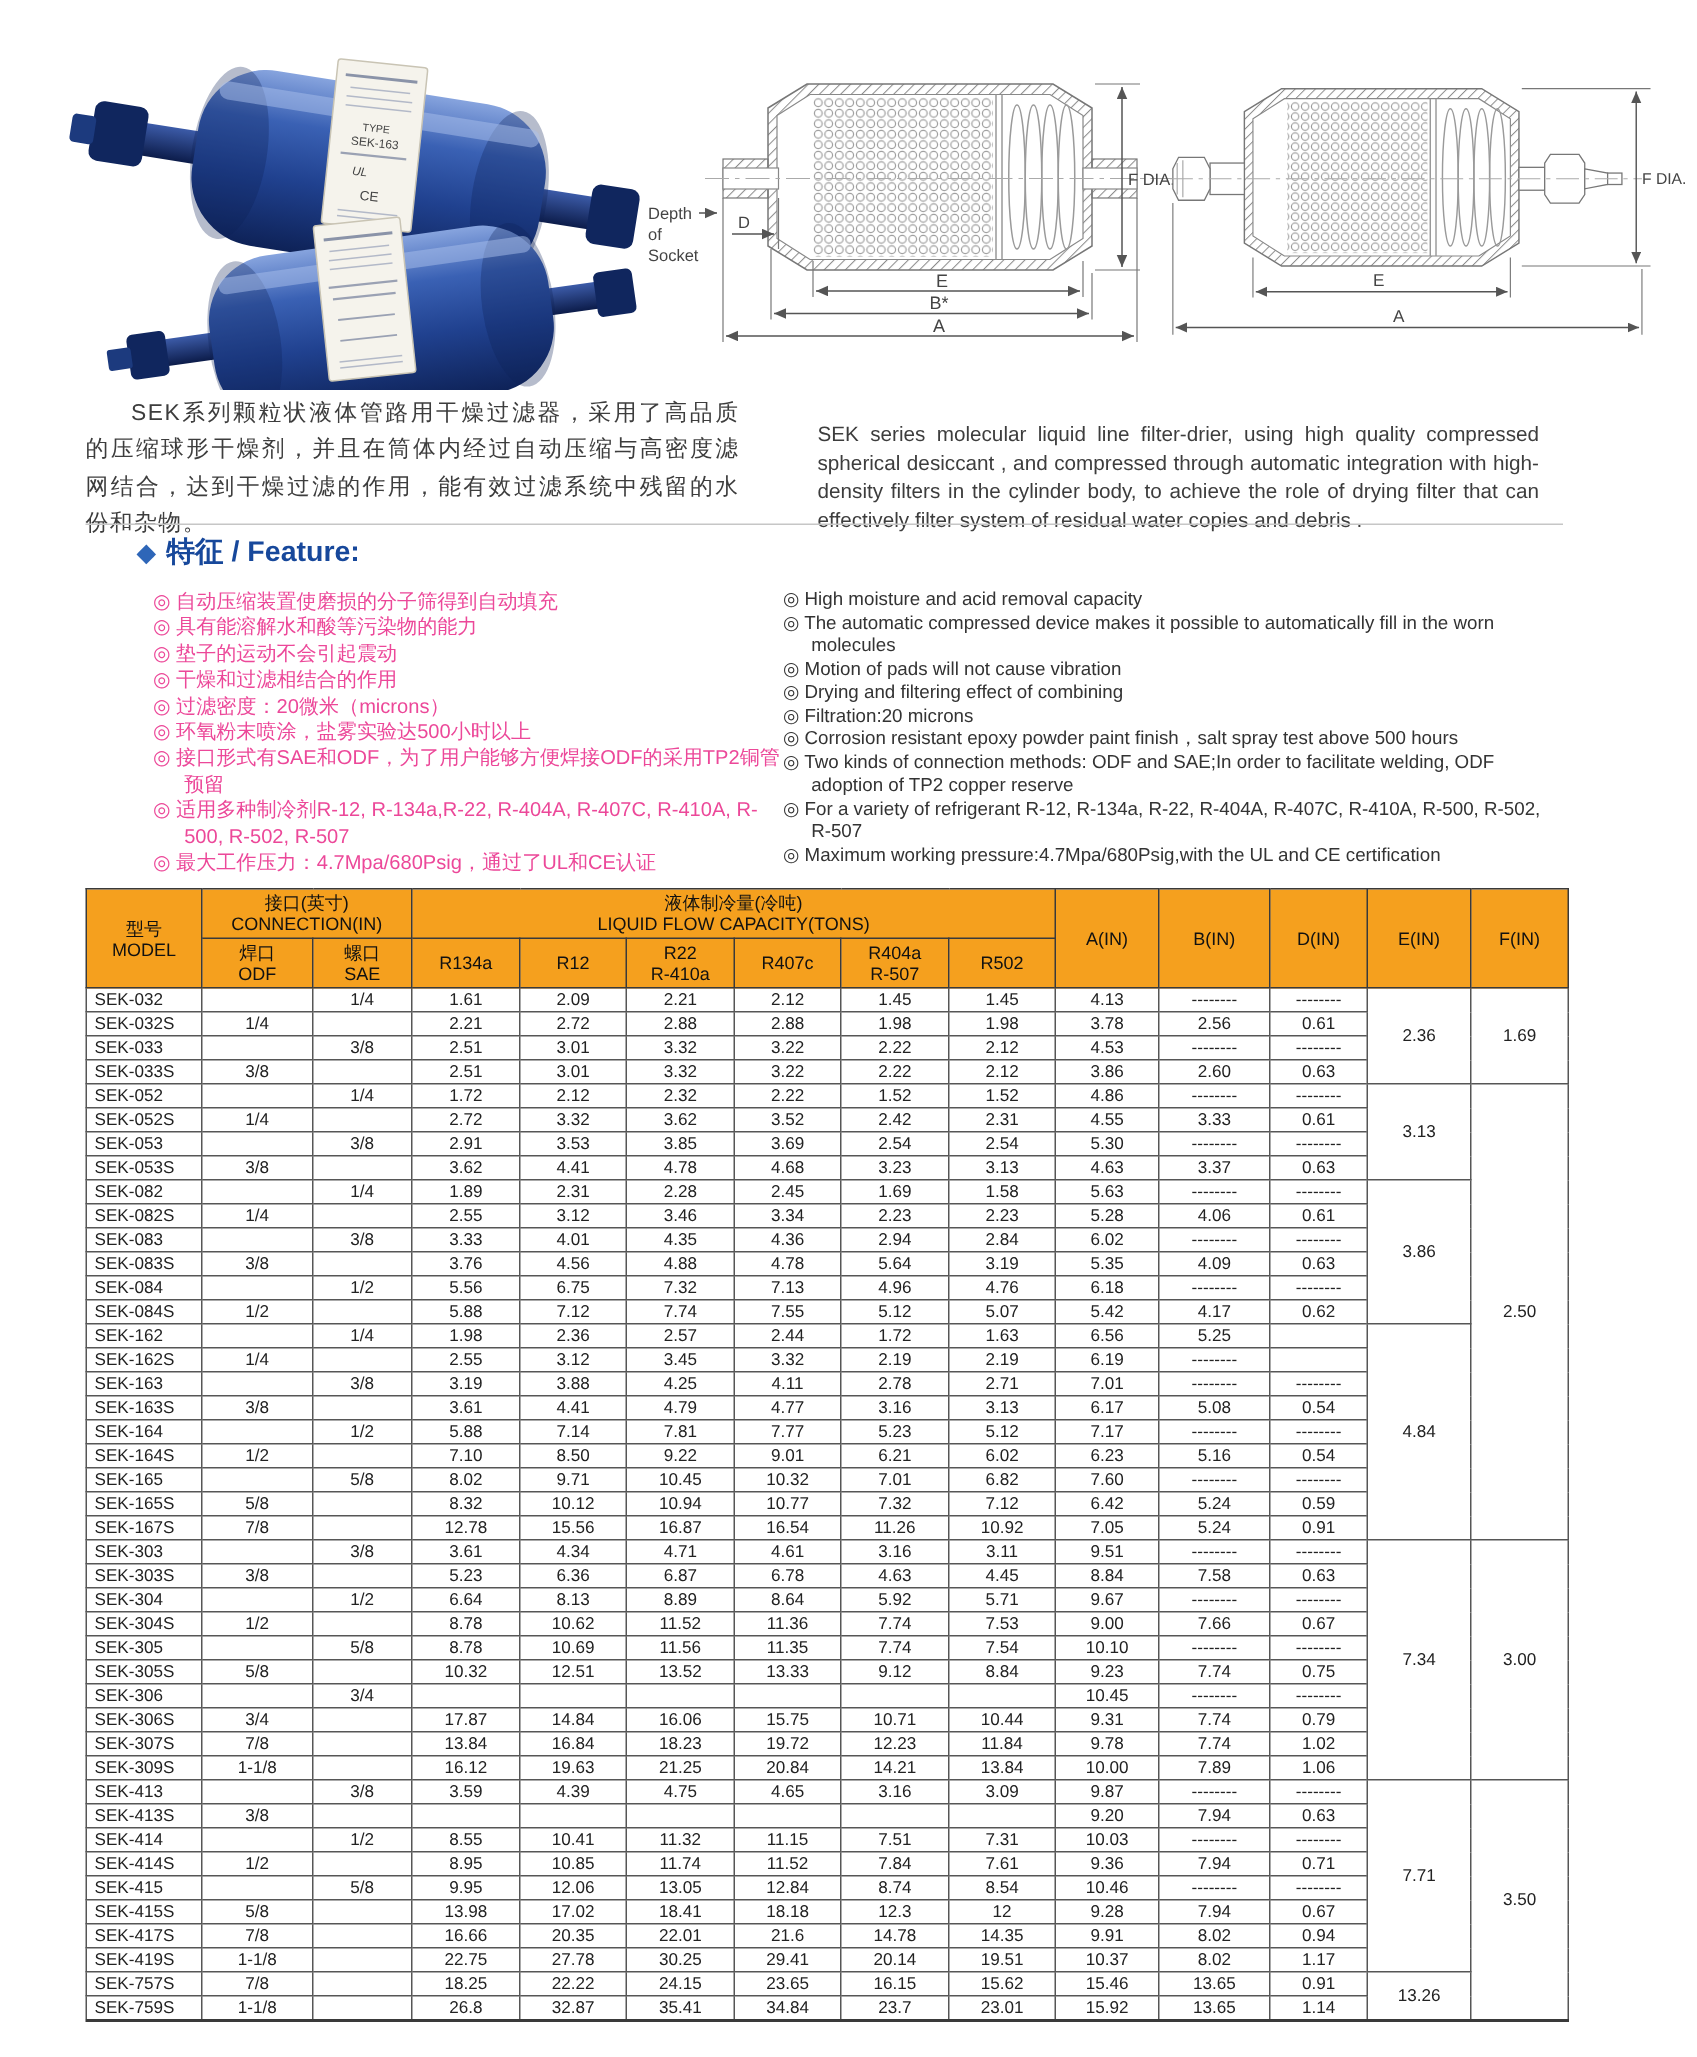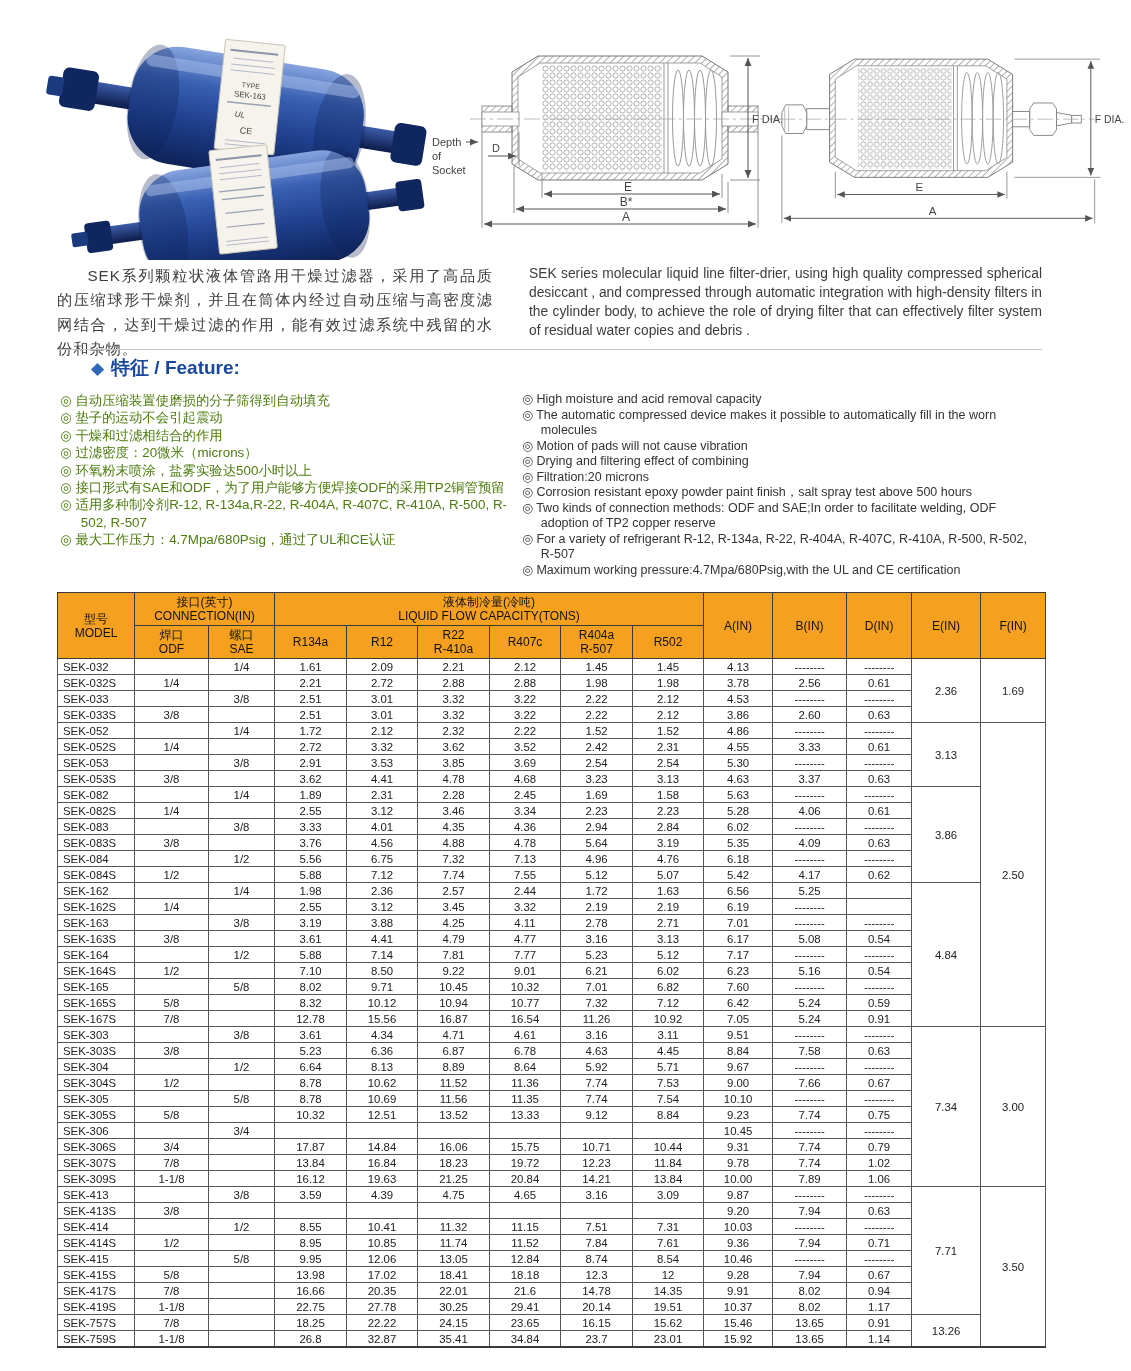--- a/index.html
+++ b/index.html
@@ -19,22 +19,22 @@
   .desc-en{flex:1;font-size:13.8px;line-height:1.38;color:#3d3d3d;text-align:justify;}
 
   .divider{position:absolute;left:57px;top:349px;width:985px;height:1px;background:#c6c6c6;}
 
   
   .feature-heading{position:absolute;left:48px;top:355px;font-size:19px;font-weight:bold;color:#17489B;margin-left:43px;}
   .feature-heading .diamond{color:#2e66b8;margin-right:7px;font-size:17px;}
   .features-row{position:absolute;left:60px;top:392px;width:982px;display:flex;}
   ul.features{list-style:none;margin:0;padding:0;}
   #features-zh{width:462px;}
-  #features-zh li{font-size:13.4px;line-height:17.4px;color:#4d7c0f;
-                  padding-left:1.55em;text-indent:-1.55em;}
+  #features-zh li{font-size:13.4px;line-height:17.4px;color:#ec4899;
+                  padding-left:1.55em;text-indent:-1.55em;margin-left:42px;}
   #features-en{flex:1;}
   #features-en li{font-size:12.5px;line-height:15.5px;color:#333;
                   padding-left:1.5em;text-indent:-1.5em;}
 
   
   #spec-table{position:absolute;left:57px;top:592px;width:986px;border-collapse:collapse;
               table-layout:fixed;border:1px solid #3a3a3a;border-bottom:2px solid #3a3a3a;}
   #spec-table th{background:#F5A01E;color:#111;font-weight:normal;font-size:12px;line-height:14px;
                  border:1px solid #3a3a3a;padding:1px 0;text-align:center;vertical-align:middle;}
   #spec-table th .l{display:block;}
@@ -210,31 +210,32 @@
   <text x="146" y="178" font-size="12" text-anchor="middle">E</text>
 
   <line x1="2" y1="120" x2="2" y2="212" stroke="#777" stroke-width="0.8"></line>
   <line x1="330" y1="166" x2="330" y2="212" stroke="#777" stroke-width="0.8"></line>
   <line x1="4" y1="207" x2="328" y2="207" stroke="#555" stroke-width="1" marker-start="url(#ah)" marker-end="url(#ah)"></line>
   <text x="160" y="203" font-size="12" text-anchor="middle">A</text>
 </svg>
 
 <div class="desc-row">
   <p class="desc-zh" style="margin:0;">SEK系列颗粒状液体管路用干燥过滤器，采用了高品质的压缩球形干燥剂，并且在筒体内经过自动压缩与高密度滤网结合，达到干燥过滤的作用，能有效过滤系统中残留的水份和杂物。</p>
-  <p class="desc-en" style="margin:0;">SEK series molecular  liquid line filter-drier, using high quality compressed spherical desiccant , and compressed through automatic integration with high-density filters  in the cylinder body, to achieve the role of drying filter that can effectively filter system of residual water copies and debris .</p>
+  <p class="desc-en" style="margin:16px;">SEK series molecular  liquid line filter-drier, using high quality compressed spherical desiccant , and compressed through automatic integration with high-density filters  in the cylinder body, to achieve the role of drying filter that can effectively filter system of residual water copies and debris .</p>
 </div>
 
 <div class="divider"></div>
 
 <div class="feature-heading">
   <span class="diamond">◆</span><span>特征 / Feature:</span>
 </div>
 <div class="features-row">
   <ul class="features" id="features-zh">
         <li>◎ 自动压缩装置使磨损的分子筛得到自动填充</li>
+        <li>◎ 具有能溶解水和酸等污染物的能力</li>
         <li>◎ 垫子的运动不会引起震动</li>
         <li>◎ 干燥和过滤相结合的作用</li>
         <li>◎ 过滤密度：20微米（microns）</li>
         <li>◎ 环氧粉末喷涂，盐雾实验达500小时以上</li>
         <li>◎ 接口形式有SAE和ODF，为了用户能够方便焊接ODF的采用TP2铜管预留</li>
         <li>◎ 适用多种制冷剂R-12, R-134a,R-22, R-404A, R-407C, R-410A, R-500, R-502, R-507</li>
         <li>◎ 最大工作压力：4.7Mpa/680Psig，通过了UL和CE认证</li>
       </ul>
   <ul class="features" id="features-en">
         <li>◎ High moisture and acid removal capacity</li>

